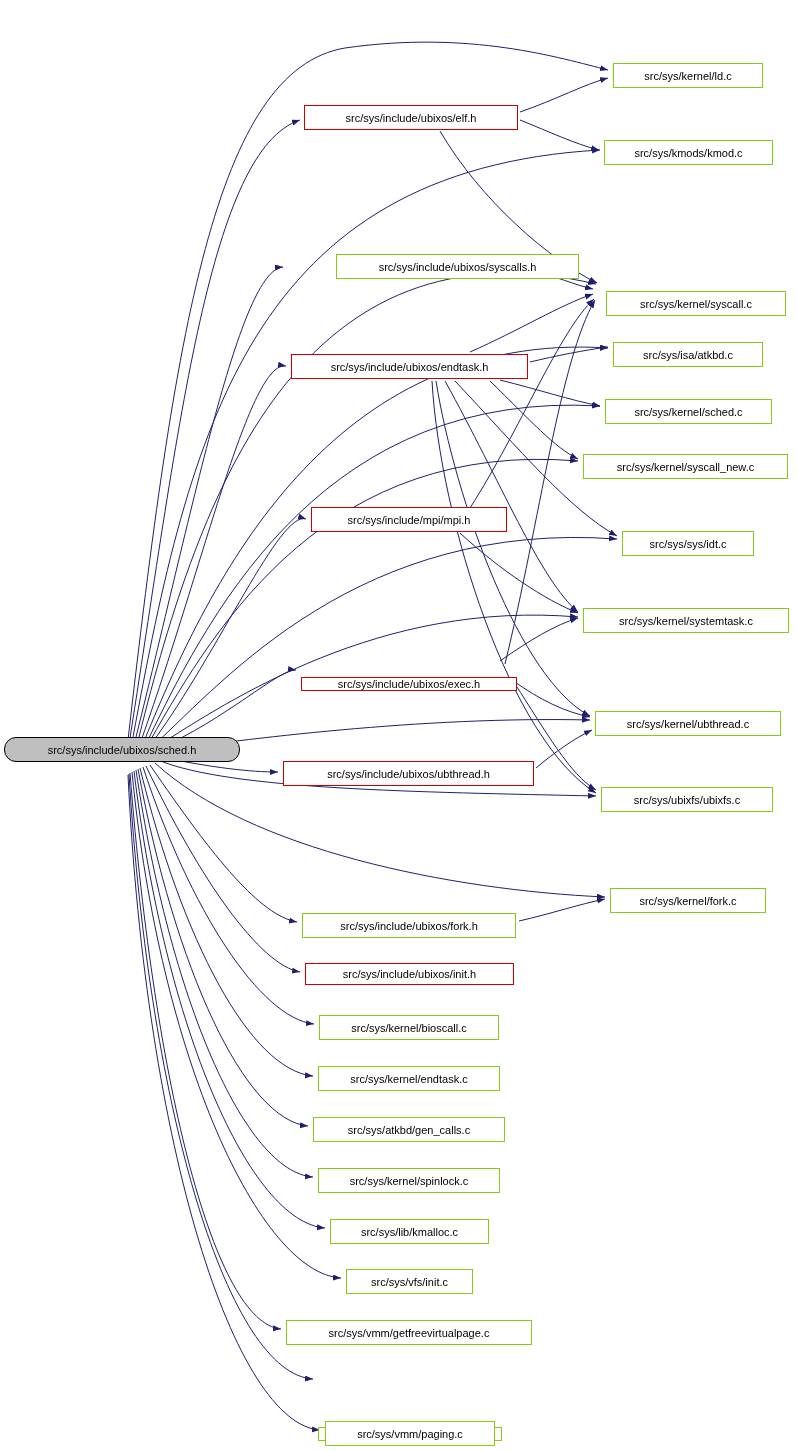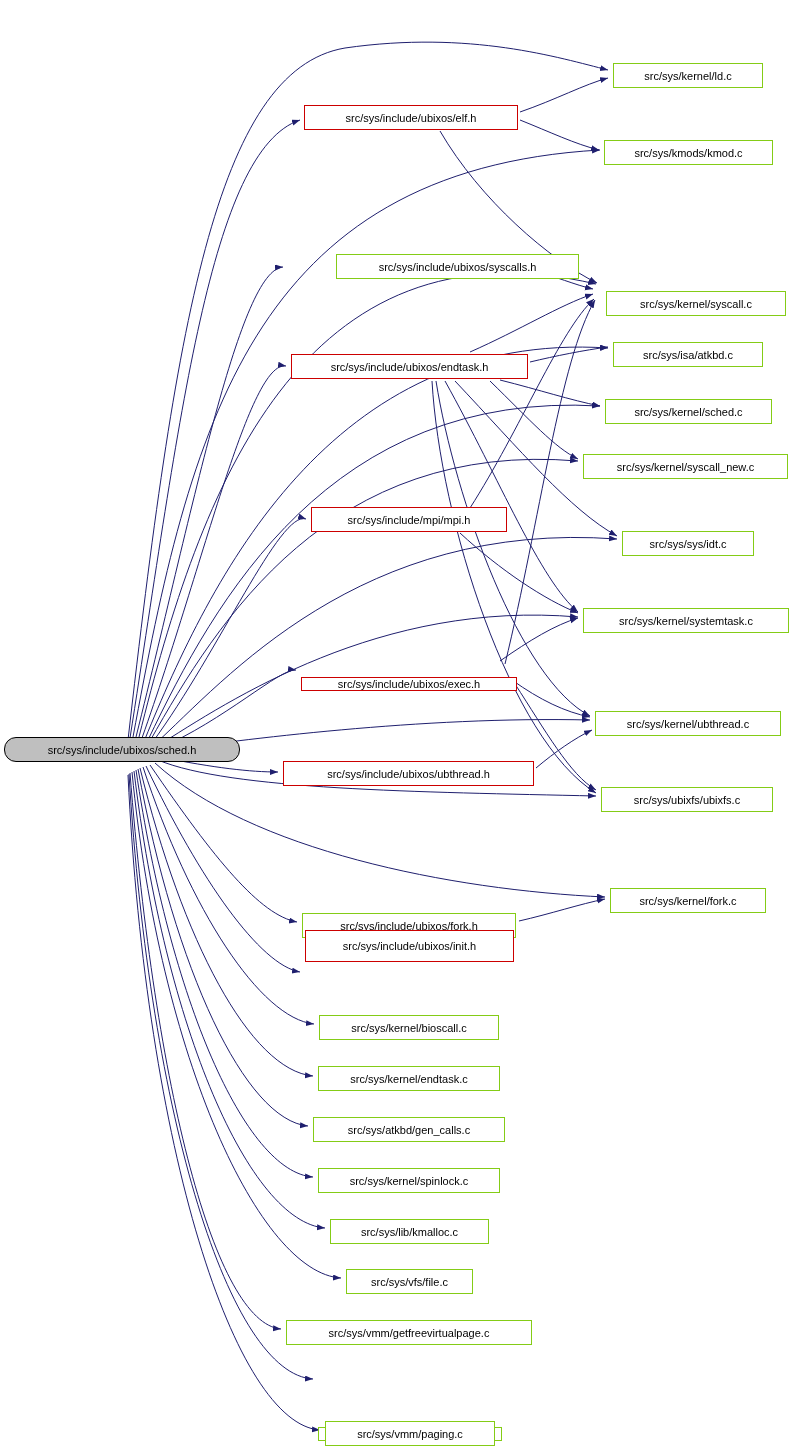--- a/index.html
+++ b/index.html
@@ -166,40 +166,40 @@
   </div>
   <div class="node" style="left:601px;top:787px;width:172px;height:25px;">
     <span>src/sys/ubixfs/ubixfs.c</span>
   </div>
   <div class="node" style="left:610px;top:888px;width:156px;height:25px;">
     <span>src/sys/kernel/fork.c</span>
   </div>
   <div class="node" style="left:302px;top:913px;width:214px;height:25px;">
     <span>src/sys/include/ubixos/fork.h</span>
   </div>
-  <div class="node red" style="left:305px;top:930px;width:209px;height:32px;">
+  <div class="node red" style="left:305px;top:963px;width:209px;height:22px;">
     <span>src/sys/include/ubixos/init.h</span>
   </div>
   <div class="node" style="left:319px;top:1015px;width:180px;height:25px;">
     <span>src/sys/kernel/bioscall.c</span>
   </div>
   <div class="node" style="left:318px;top:1066px;width:182px;height:25px;">
     <span>src/sys/kernel/endtask.c</span>
   </div>
   <div class="node" style="left:313px;top:1117px;width:192px;height:25px;">
     <span>src/sys/atkbd/gen_calls.c</span>
   </div>
   <div class="node" style="left:318px;top:1168px;width:182px;height:25px;">
     <span>src/sys/kernel/spinlock.c</span>
   </div>
   <div class="node" style="left:330px;top:1219px;width:159px;height:25px;">
     <span>src/sys/lib/kmalloc.c</span>
   </div>
   <div class="node" style="left:346px;top:1269px;width:127px;height:25px;">
-    <span>src/sys/vfs/file.c</span>
+    <span>src/sys/vfs/init.c</span>
   </div>
   <div class="node" style="left:286px;top:1320px;width:246px;height:25px;">
     <span>src/sys/vmm/getfreevirtualpage.c</span>
   </div>
   <div class="node" style="left:318px;top:1427px;width:184px;height:14px;">
     <span>src/sys/vmm/pagefault.c</span>
   </div>
   <div class="node" style="left:325px;top:1421px;width:170px;height:25px;">
     <span>src/sys/vmm/paging.c</span>
   </div>

